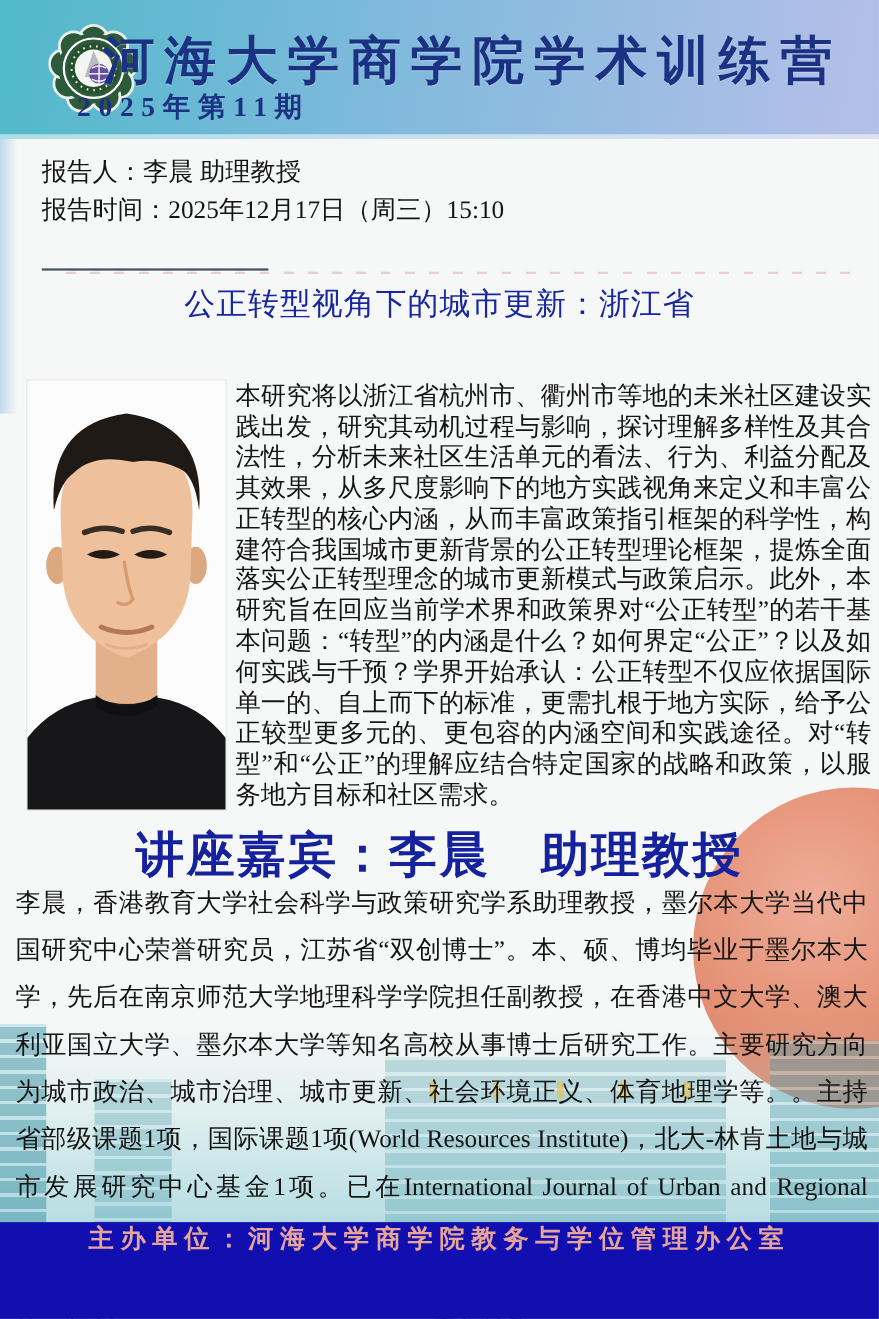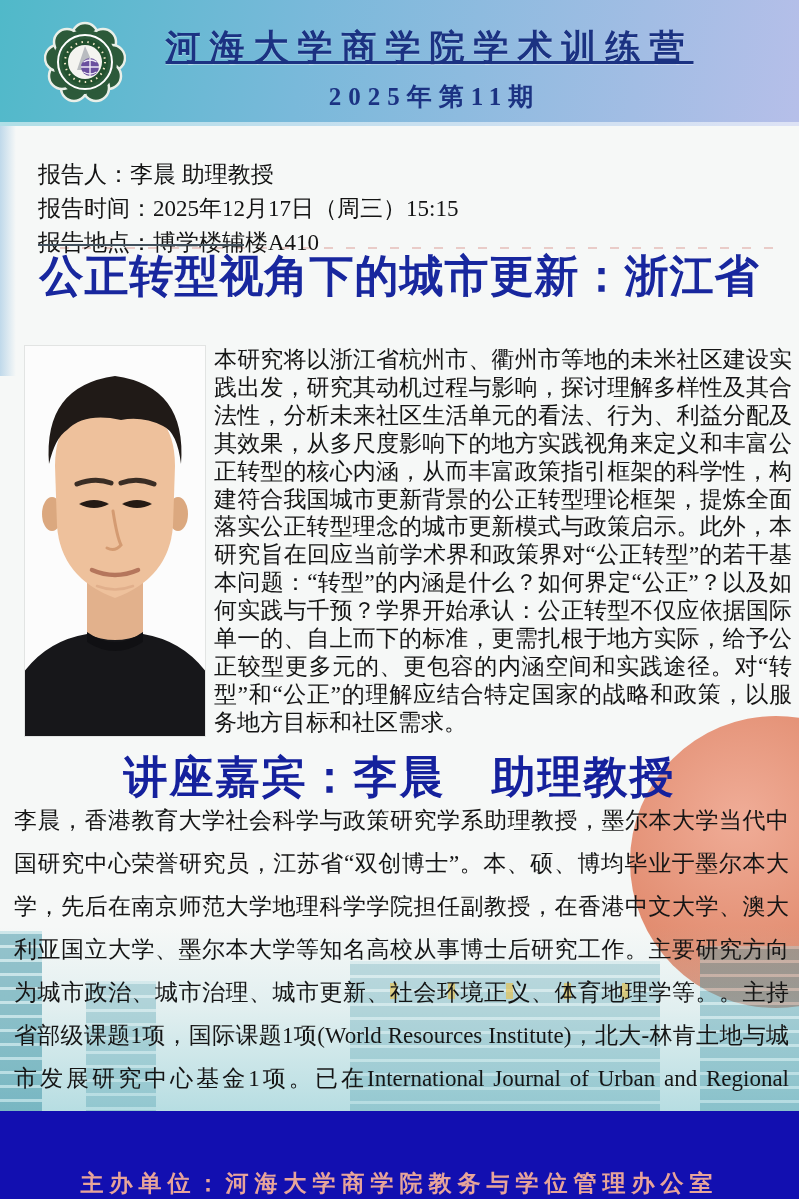--- a/index.html
+++ b/index.html
@@ -12,26 +12,25 @@
   
   .header {
     position:absolute; top:0; left:0; width:100%; height:126px;
     background:linear-gradient(100deg,#50b9c9 0%,#79b9da 38%,#b6bfe9 100%);
     border-bottom:4px solid rgba(255,255,255,.55);
     z-index:3;
   }
   .logo { position:absolute; left:44px; top:12px; width:82px; height:102px; }
   .header-title {
     position:absolute; top:24px; left:60px; right:0; text-align:center;
-    font-size:35px; font-weight:bold; color:#1b3282; letter-spacing:9px;
+    font-size:47px; font-weight:bold; color:#1b3282; letter-spacing:9px;
     text-shadow:0 1px 1px rgba(255,255,255,.35);
-    text-decoration:underline;
   }
   .header-issue {
-    position:absolute; top:80px; left:70px; right:0; text-align:center;
+    position:absolute; top:80px; left:70px; right:0; 
     font-size:25px; font-weight:bold; color:#1b3282; letter-spacing:7px;
   }
   
   .deco { position:absolute; z-index:0; pointer-events:none; }
   .deco-left-strip {
     left:0; top:126px; width:16px; height:250px;
     background:linear-gradient(to right, rgba(110,170,215,.40), rgba(110,170,215,0));
   }
   .deco-circle {
     left:630px; top:716px; width:292px; height:292px; border-radius:50%;
@@ -56,30 +55,30 @@
     left:390px; bottom:200px; width:250px; height:16px; opacity:.65;
     background:repeating-linear-gradient(to right, rgba(235,190,60,.9) 0 7px, rgba(235,190,60,0) 7px 58px);
   }
   .deco-redline {
     left:60px; top:247px; width:720px; height:2px; opacity:.35;
     background:repeating-linear-gradient(to right, rgba(200,90,80,.8) 0 9px, rgba(200,90,80,0) 9px 22px);
   }
   
   .info {
     position:absolute; top:140px; left:38px; z-index:2;
-    font-size:23px; line-height:34px; color:#141414;margin-top:18px;
+    font-size:23px; line-height:34px; color:#141414;
   }
   .info-underline {
     position:absolute; top:244px; left:38px; width:206px; height:2px;
     background:#43525e; z-index:2;
   }
   
   .lecture-title {
     position:absolute; top:252px; left:0; width:100%; z-index:2;
-    text-align:center; font-size:44px; line-height:49px; font-weight:bold;
+    text-align:center; font-size:28px; line-height:49px; font-weight:normal;
     color:#18279e; letter-spacing:1px;
   }
   
   .content-row {
     position:absolute; top:346px; left:25px; right:7px; z-index:2;
     display:flex; gap:9px; align-items:center;
   }
   .photo-frame { width:180px; height:390px; flex:0 0 auto; background:#fbfbfb;
     box-shadow:0 0 0 1px rgba(0,0,0,.08); }
   .abstract {
@@ -93,21 +92,21 @@
     letter-spacing:2px;
   }
   .bio {
     position:absolute; top:799px; left:14px; right:10px; z-index:2;
     font-size:23px; line-height:43px; color:#151515;
     text-align:justify; text-justify:inter-ideograph;
   }
   
   .footer {
     position:absolute; bottom:0; left:0; width:100%; height:88px; z-index:3;
-    background:#120fb0; display:flex; align-items:flex-end; justify-content:center;
+    background:#120fb0; display:flex; align-items:flex-start; justify-content:center;
   }
   .footer-text {
     font-family:"Liberation Sans", sans-serif; font-weight:bold;
     font-size:23px; letter-spacing:6px; color:#e7a49a;
   }
 </style>
 </head>
 <body>
 
 <div class="poster">
@@ -145,22 +144,21 @@
         <circle cx="46" cy="55" r="9" fill="#6a4f9e"></circle>
         <path d="M37,55 h18 M46,46 v18 M39.5,50 q6.5,-4 13,0 M39.5,60 q6.5,4 13,0" stroke="#ede9f5" stroke-width="1.4" fill="none"></path>
       </svg>
     </div>
     <div class="header-title">河海大学商学院学术训练营</div>
     <div class="header-issue">2025年第11期</div>
   </div>
 
   <div class="info">
     <div>报告人：李晨 助理教授</div>
-    <div>报告时间：2025年12月17日（周三）15:15</div>
-    <div>报告地点：博学楼辅楼A410</div>
+    <div>报告时间：2025年12月17日（周三）15:10</div>
   </div>
   <div class="info-underline"></div>
 
   <div class="lecture-title">
     <div>公正转型视角下的城市更新：浙江省</div>
   </div>
 
   <div class="content-row">
     <div class="photo-frame">
       <svg width="180" height="390" viewBox="0 0 180 390">

